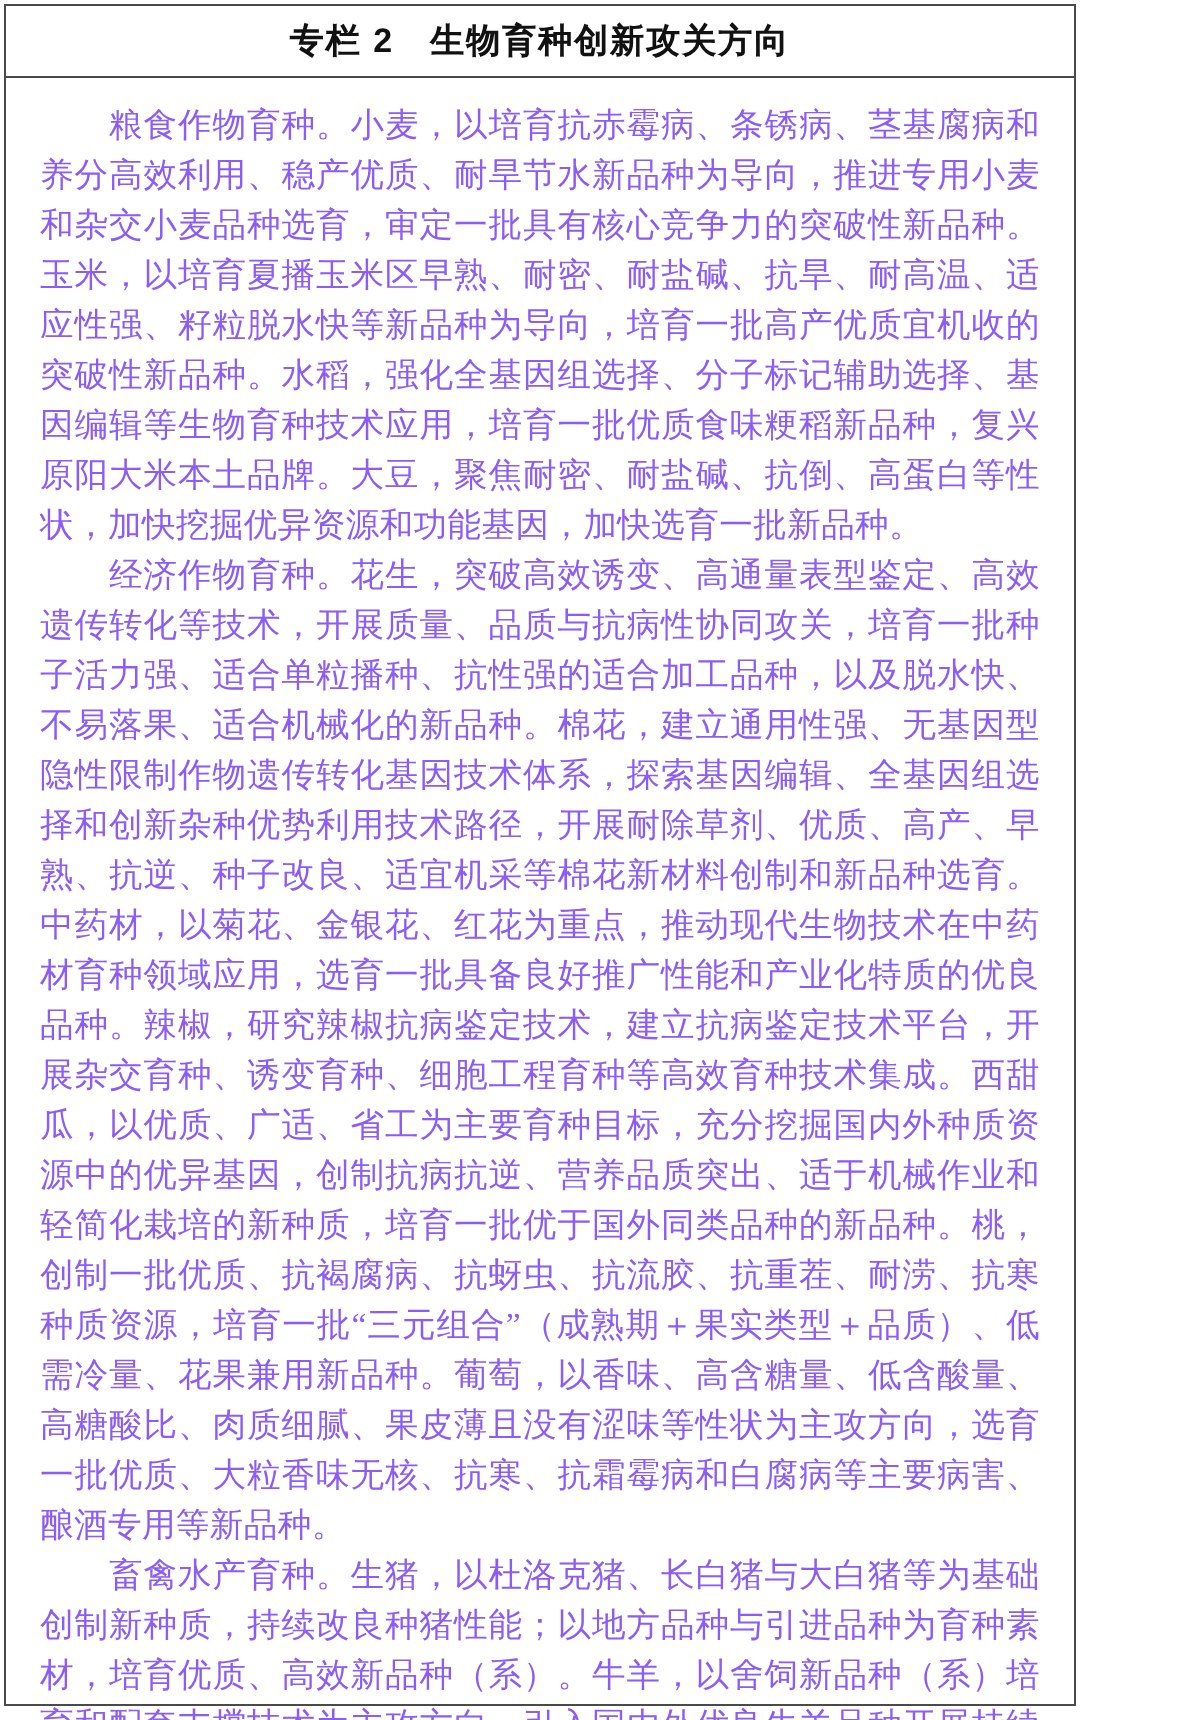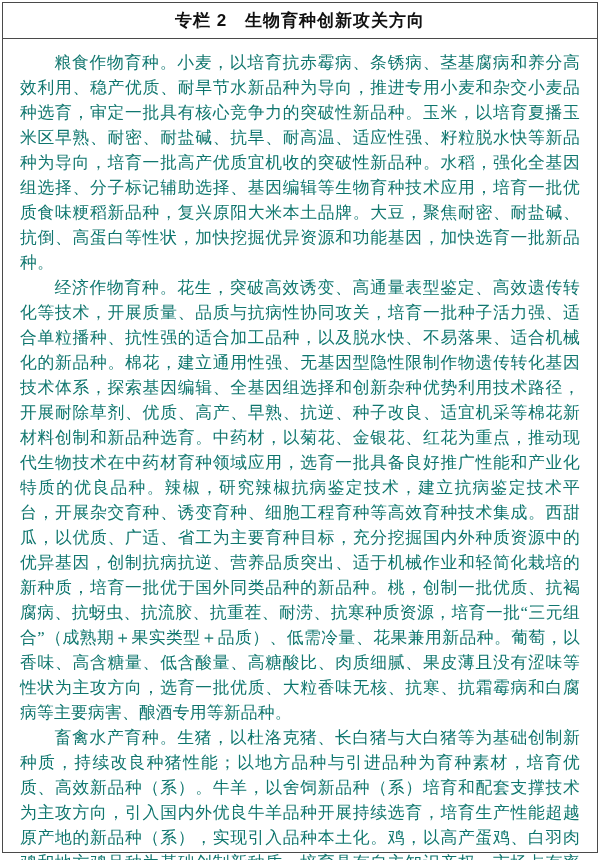--- a/index.html
+++ b/index.html
@@ -9,21 +9,21 @@
   }
   body {
     width: 600px;
     height: 860px;
     font-family: "Liberation Serif", "DejaVu Serif", serif;
     color: #1c1c1c;
   }
   .panel {
     box-sizing: border-box;
     margin: 2px 2px 0 2px;
-    width: 596px;
+    width: 536px;
     height: 851px;
     border: 1.5px solid #4a4a4a;
     background: #ffffff;
   }
   .panel-header {
     box-sizing: border-box;
     height: 36px;
     border-bottom: 1.5px solid #4a4a4a;
     display: flex;
     align-items: center;
@@ -40,21 +40,21 @@
     box-sizing: border-box;
     padding: 11px 17px 0 17px;
   }
   .panel-body p {
     margin: 0;
     font-size: 16.8px;
     line-height: 25px;
     text-align: justify;
     text-indent: 2.05em;
     letter-spacing: 0.2px;
-    color: #0f766e;
+    color: #8b5cf6;
   }
 </style>
 </head>
 <body>
 
 <div class="panel">
   <div class="panel-header">
     <span class="panel-title">专栏 2　生物育种创新攻关方向</span>
   </div>
   <div class="panel-body">

